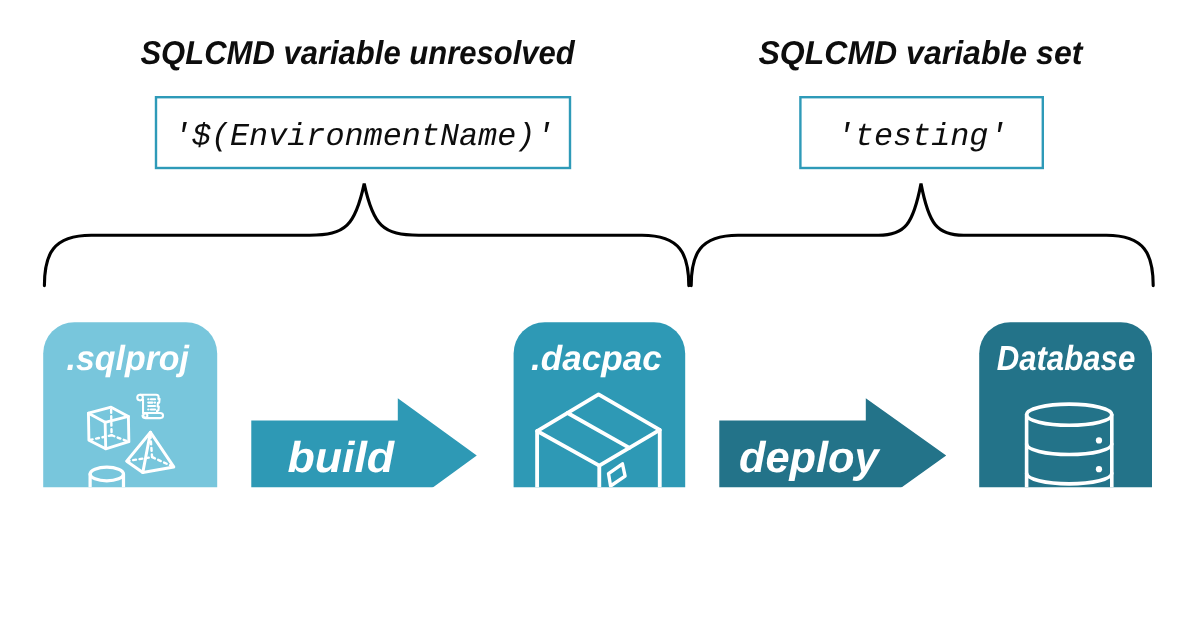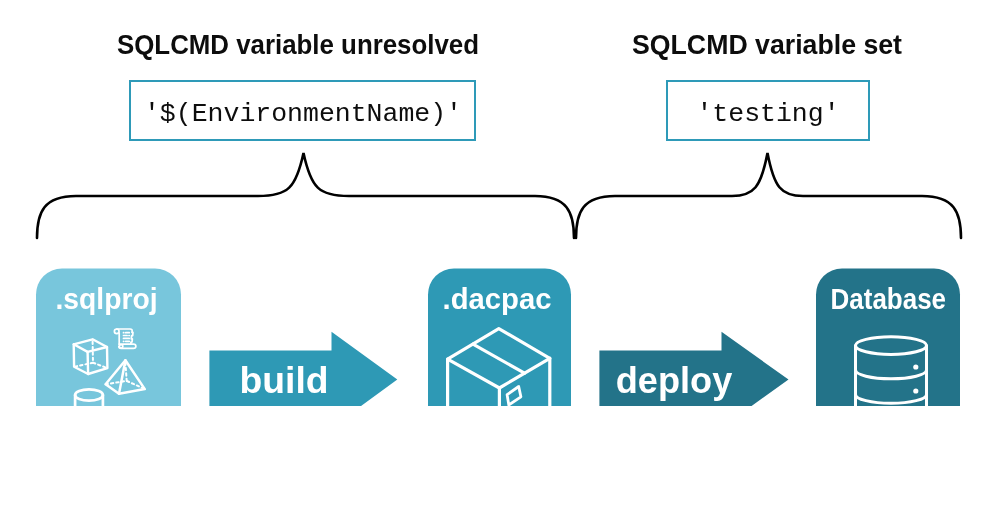--- a/index.html
+++ b/index.html
@@ -1,16 +1,16 @@
 <!DOCTYPE html>
 <html><head>
 <meta charset="utf-8">
 <style>
 html,body{margin:0;padding:0;background:#ffffff;}
-#c{position:relative;width:1000px;height:406px;overflow:hidden;}
+#c{position:relative;width:1000px;height:406px;overflow:hidden;font-style:italic;}
 svg{display:block;}
 </style>
 </head>
 <body>
 <div id="c">
 <svg width="1000" height="522" viewBox="0 0 1000 522">
 <defs>
 <g id="scroll" stroke="#ffffff" stroke-width="1.6" fill="none" stroke-linecap="round" stroke-linejoin="round">
   <circle cx="3.3" cy="4.8" r="2.2"></circle>
   <path d="M3.3 2.6 H15.9 C17.2 2.6 17.9 3.4 17.7 4.6 L17.5 5.8 H18.5 L18.2 8.8 H17.2 L16.9 11.8 H17.9 L17.6 14.8 H16.6 L16.4 16.8"></path>

